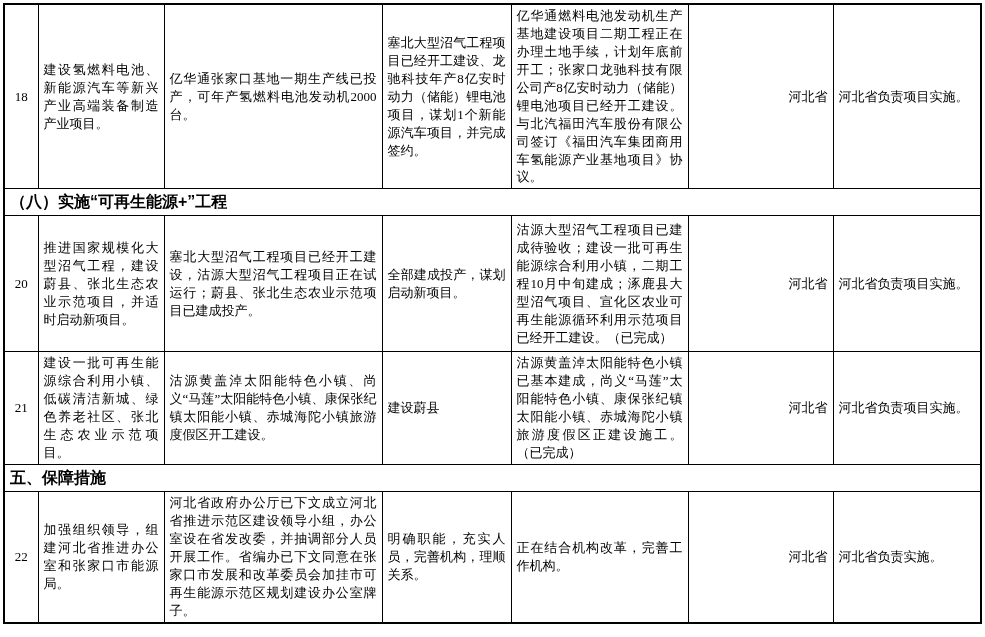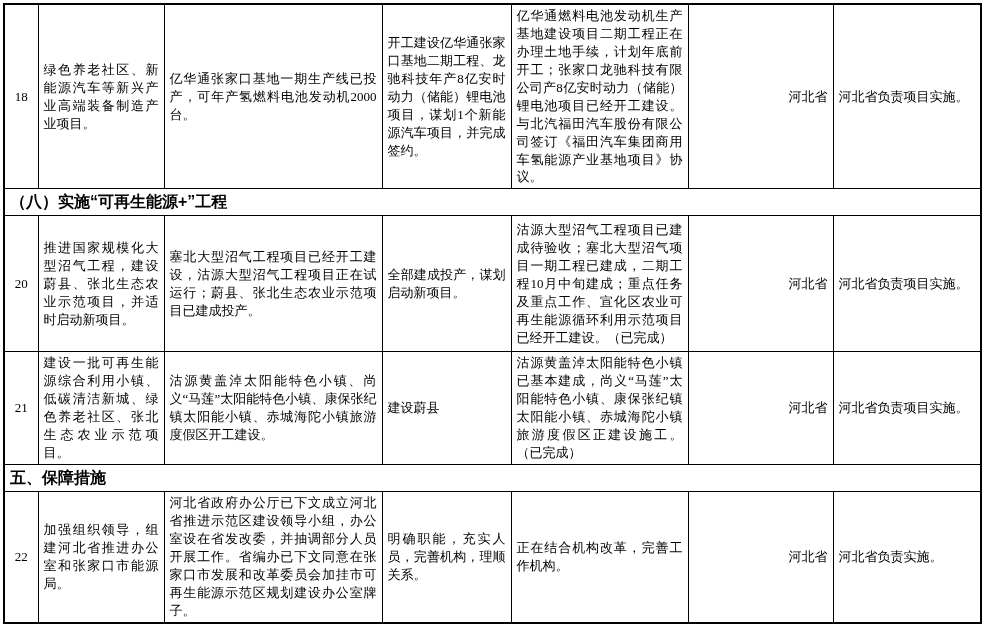--- a/index.html
+++ b/index.html
@@ -54,38 +54,38 @@
     <col style="width:218px">
     <col style="width:129px">
     <col style="width:177px">
     <col style="width:145px">
     <col style="width:148px">
   </colgroup>
   <tbody>
 
   <tr style="height:160px">
     <td class="num">18</td>
-    <td class="just">绿色养老社区、新能源汽车等新兴产业高端装备制造产业项目。</td>
+    <td class="just">建设氢燃料电池、新能源汽车等新兴产业高端装备制造产业项目。</td>
     <td class="just">亿华通张家口基地一期生产线已投产，可年产氢燃料电池发动机2000台。</td>
-    <td class="just">开工建设亿华通张家口基地二期工程、龙驰科技年产8亿安时动力（储能）锂电池项目，谋划1个新能源汽车项目，并完成签约。</td>
+    <td class="just">塞北大型沼气工程项目已经开工建设、龙驰科技年产8亿安时动力（储能）锂电池项目，谋划1个新能源汽车项目，并完成签约。</td>
     <td class="just">亿华通燃料电池发动机生产基地建设项目二期工程正在办理土地手续，计划年底前开工；张家口龙驰科技有限公司产8亿安时动力（储能）锂电池项目已经开工建设。与北汽福田汽车股份有限公司签订《福田汽车集团商用车氢能源产业基地项目》协议。</td>
     <td class="ctr">河北省</td>
     <td>河北省负责项目实施。</td>
   </tr>
 
   <tr class="section-row" style="height:24px">
     <td class="indent-big" colspan="7">（八）实施“可再生能源+”工程</td>
   </tr>
 
   <tr style="height:136px">
     <td class="num">20</td>
     <td class="just">推进国家规模化大型沼气工程，建设蔚县、张北生态农业示范项目，并适时启动新项目。</td>
     <td class="just">塞北大型沼气工程项目已经开工建设，沽源大型沼气工程项目正在试运行；蔚县、张北生态农业示范项目已建成投产。</td>
     <td class="just">全部建成投产，谋划启动新项目。</td>
-    <td class="just">沽源大型沼气工程项目已建成待验收；塞北大型沼气项目一期工程已建成，二期工程10月中旬建成；重点任务及重点工作、宣化区农业可再生能源循环利用示范项目已经开工建设。（已完成）</td>
+    <td class="just">沽源大型沼气工程项目已建成待验收；建设一批可再生能源综合利用小镇，二期工程10月中旬建成；涿鹿县大型沼气项目、宣化区农业可再生能源循环利用示范项目已经开工建设。（已完成）</td>
     <td class="ctr">河北省</td>
     <td>河北省负责项目实施。</td>
   </tr>
 
   <tr style="height:96px">
     <td class="num">21</td>
     <td class="just">建设一批可再生能源综合利用小镇、低碳清洁新城、绿色养老社区、张北生态农业示范项目。</td>
     <td class="just">沽源黄盖淖太阳能特色小镇、尚义“马莲”太阳能特色小镇、康保张纪镇太阳能小镇、赤城海陀小镇旅游度假区开工建设。</td>
     <td>建设蔚县</td>
     <td class="just">沽源黄盖淖太阳能特色小镇已基本建成，尚义“马莲”太阳能特色小镇、康保张纪镇太阳能小镇、赤城海陀小镇旅游度假区正建设施工。（已完成）</td>

